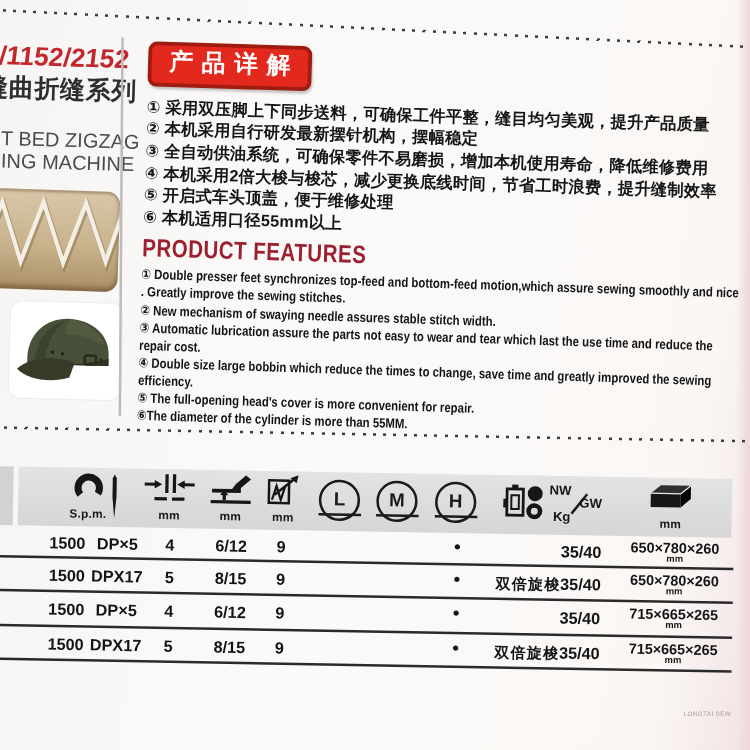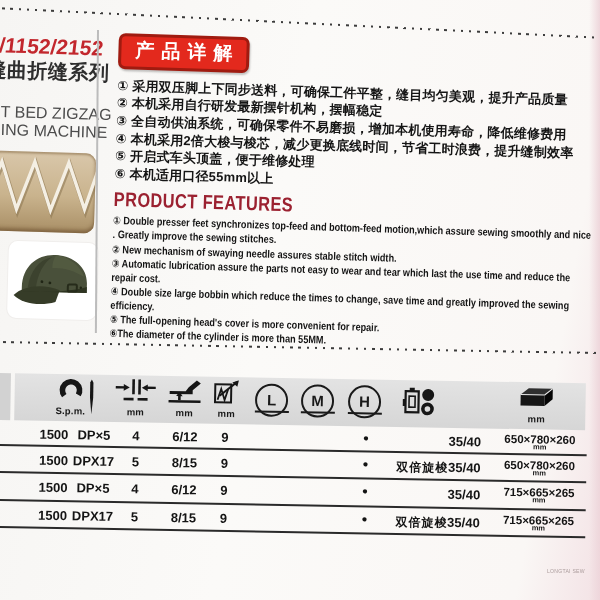--- a/index.html
+++ b/index.html
@@ -193,20 +193,26 @@
     <svg width="34" height="31" viewBox="0 0 34 31">
       <rect x="7" y="1.5" width="5" height="4" fill="#161616"></rect>
       <rect x="3" y="5" width="13" height="21" fill="none" stroke="#161616" stroke-width="2.2"></rect>
       <rect x="6.5" y="10" width="6" height="11" fill="none" stroke="#161616" stroke-width="1.6"></rect>
       <rect x="0" y="13" width="3" height="7" fill="#161616"></rect>
       <circle cx="25.5" cy="8.5" r="6" fill="#161616"></circle>
       <circle cx="25" cy="22.5" r="4.6" fill="none" stroke="#161616" stroke-width="3.6"></circle>
     </svg>
   </div>
 
+  <div class="weighthdr" style="left:463px">
+    <b style="left:2px;top:0">NW</b>
+    <div class="wslash"></div>
+    <b style="left:26px;top:10px">GW</b>
+    <b style="left:5px;top:21px">Kg</b>
+  </div>
 
   <div class="hcell" style="left:537px">
     <svg width="40" height="24" viewBox="0 0 40 24">
       <polygon points="4,9.5 12,3 36,3 28,9.5" fill="#2f2f2f"></polygon>
       <rect x="4" y="9.5" width="24" height="11" fill="#161616"></rect>
       <polygon points="28,9.5 36,3 36,13.5 28,20.5" fill="#050505"></polygon>
       <line x1="4" y1="9.5" x2="28" y2="9.5" stroke="#e8e8e8" stroke-width="1"></line>
       <line x1="28" y1="9.5" x2="36" y2="3" stroke="#e8e8e8" stroke-width="1"></line>
     </svg>
     <div class="hlabel">mm</div>

